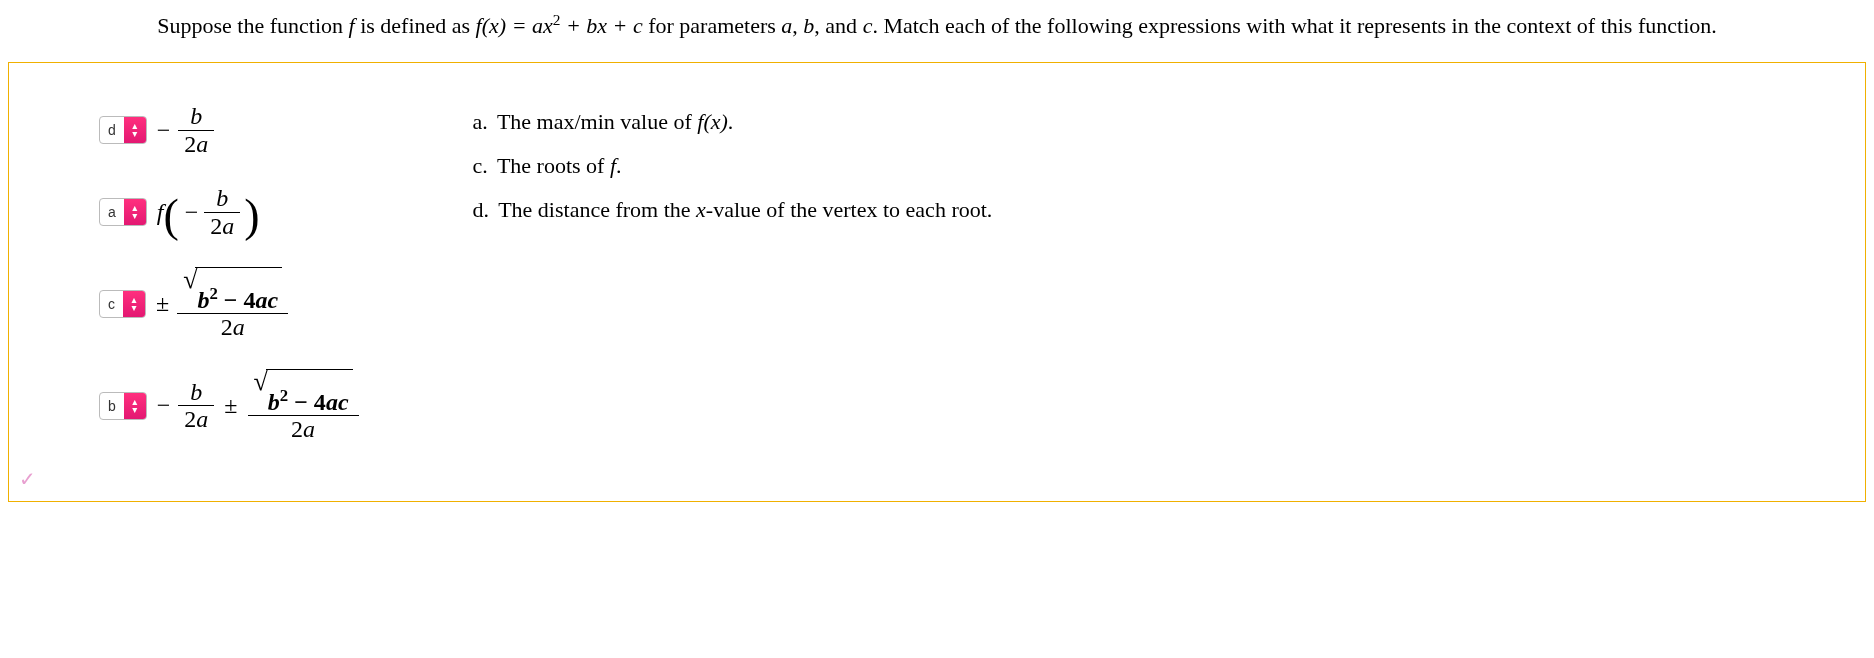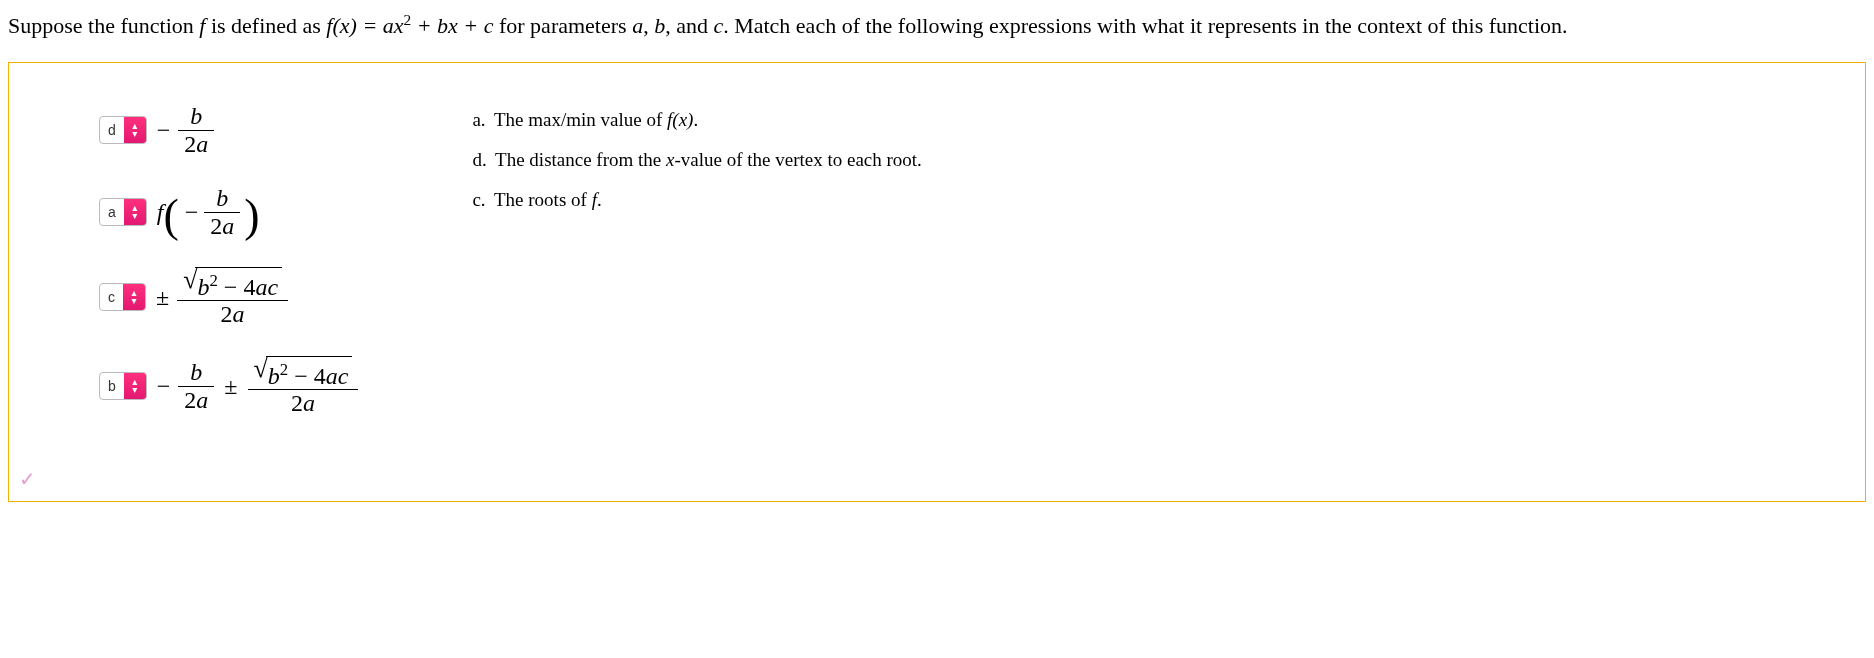--- a/index.html
+++ b/index.html
@@ -8,20 +8,21 @@
     padding: 8px;
     font-family: Georgia, 'Times New Roman', serif;
     font-size: 22px;
     color: #000;
     background: #fff;
     width: 1874px;
   }
   .prompt {
     margin: 0 0 20px 0;
     line-height: 1.5;
+    text-align: center;
   }
   .math-inline {
     font-style: italic;
     font-family: 'Times New Roman', serif;
   }
   .panel {
     border: 1px solid #f0b000;
     position: relative;
     padding: 40px 30px 30px 30px;
     min-height: 440px;
@@ -101,25 +102,26 @@
     align-items: flex-start;
   }
   .sqrt .radical {
     font-style: normal;
     font-size: 26px;
     line-height: 1;
     margin-right: -2px;
   }
   .sqrt .radicand {
     border-top: 1.2px solid #000;
-    padding: 4px 4px 0 2px;
+    padding: 17px 4px 0 2px;
+    font-weight: bold;
   }
   .option-line {
     margin-bottom: 18px;
-    font-size: 19px;
+    font-size: 22px;
   }
   .option-line .label {
     margin-right: 4px;
   }
   sup { font-size: 0.7em; }
   .paren { font-size: 46px; font-style: normal; line-height: 0; position: relative; top: 4px; }
   .upright { font-style: normal; }
 </style>
 </head>
 <body>
@@ -224,24 +226,24 @@
       </div>
 
     </div>
 
     <div class="right-col">
       <div class="option-line">
         <span class="label">a.</span>
         <span>The max/min value of </span><span class="math-inline">f(x)</span><span>.</span>
       </div>
       <div class="option-line">
+        <span class="label">c.</span>
+        <span>The roots of </span><span class="math-inline">f</span><span>.</span>
+      </div>
+      <div class="option-line">
         <span class="label">d.</span>
         <span>The distance from the </span><span class="math-inline">x</span><span>-value of the vertex to each root.</span>
       </div>
-      <div class="option-line">
-        <span class="label">c.</span>
-        <span>The roots of </span><span class="math-inline">f</span><span>.</span>
-      </div>
     </div>
   </div>
 
   <div class="check-icon">✓</div>
 </div>
 
 </body></html>

